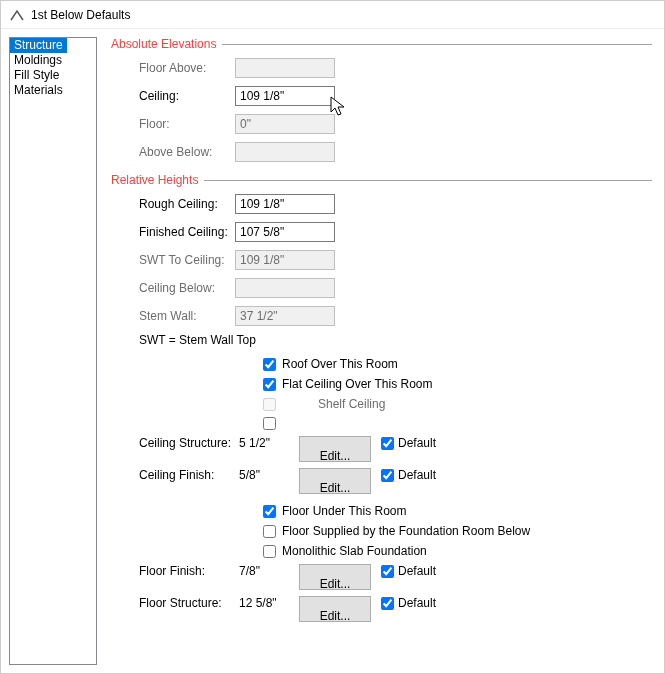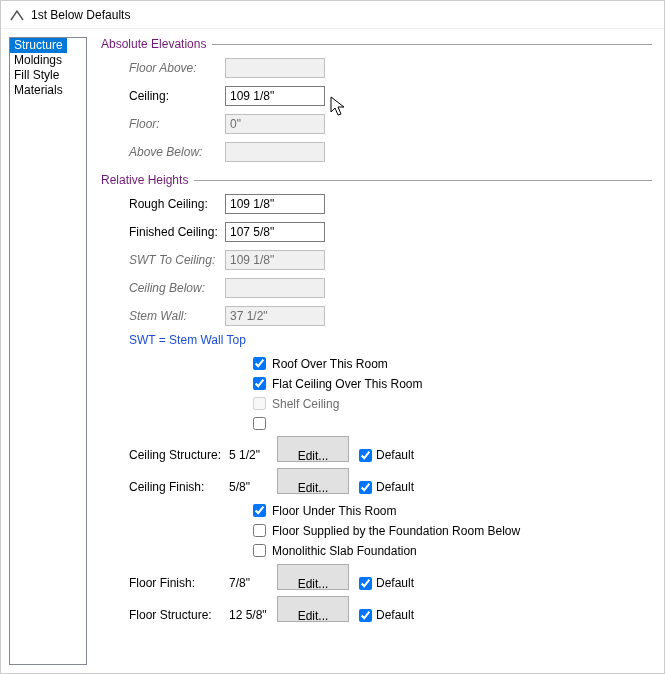--- a/index.html
+++ b/index.html
@@ -23,21 +23,21 @@
     padding: 4px 8px;
     height: 28px;
     border-bottom: 1px solid #eee;
   }
   .titlebar svg { margin-right: 6px; }
   .body {
     display: flex;
     height: calc(100% - 28px);
   }
   .sidebar {
-    width: 78px;
+    width: 88px;
     border: 1px solid #828790;
     margin: 8px 0 8px 8px;
     background: #fff;
   }
   .side-item {
     padding: 0px 4px;
     cursor: default;
     line-height: 15px;
   }
   .side-item.selected {
@@ -50,21 +50,21 @@
     padding: 8px 12px 8px 14px;
     overflow: hidden;
   }
   .group {
     margin-bottom: 10px;
   }
   .group-header {
     display: flex;
     align-items: center;
     margin-bottom: 6px;
-    color: #701a75;
+    color: #ef4444;
   }
   .group-header span {
     margin-right: 6px;
     white-space: nowrap;
   }
   .group-header .line {
     flex: 1;
     border-top: 1px solid #a0a0a0;
     height: 0;
   }
@@ -75,67 +75,68 @@
     display: flex;
     align-items: center;
     margin-bottom: 6px;
     min-height: 22px;
   }
   .row-label {
     width: 96px;
     text-align: left;
     padding-right: 6px;
   }
-  .row-label.disabled { color: #6d6d6d; font-style: italic; }
+  .row-label.disabled { color: #6d6d6d; }
   input.text {
     width: 100px;
     height: 20px;
     border: 1px solid #7a7a7a;
     padding: 1px 4px;
     font: inherit;
   }
   input.text:disabled {
     background: #f0f0f0;
     border: 1px solid #bfbfbf;
     color: #6d6d6d;
   }
   .note {
-    color: #1d4ed8;
+    color: #000000;
     margin-top: 2px;
   }
   .ck-row {
     display: flex;
-    align-items: flex-start;
+    align-items: center;
     margin-bottom: 6px;
     padding-left: 124px;
   }
   .ck-row input[type=checkbox] {
     margin: 0 6px 0 0;
     width: 13px; height: 13px;
   }
-  .ck-row.disabled { color: #6d6d6d; }
+  .ck-row.disabled { color: #6d6d6d; gap: 36px; }
   .editrow {
     display: flex;
-    align-items: flex-end;
+    align-items: flex-start;
     margin-bottom: 6px;
   }
   .editrow .lbl {
     width: 100px;
   }
   .editrow .val {
     width: 48px;
   }
   button.btn {
     width: 72px;
     height: 22px;
     background: #e1e1e1;
     border: 1px solid #adadad;
     font: inherit;
     cursor: default;
     padding: 12px;
+    margin-left: 12px;
   }
   .def {
     display: flex;
     align-items: center;
     margin-left: 10px;
   }
   .def input[type=checkbox] {
     margin: 0 4px 0 0;
     width: 13px; height: 13px;
   }

